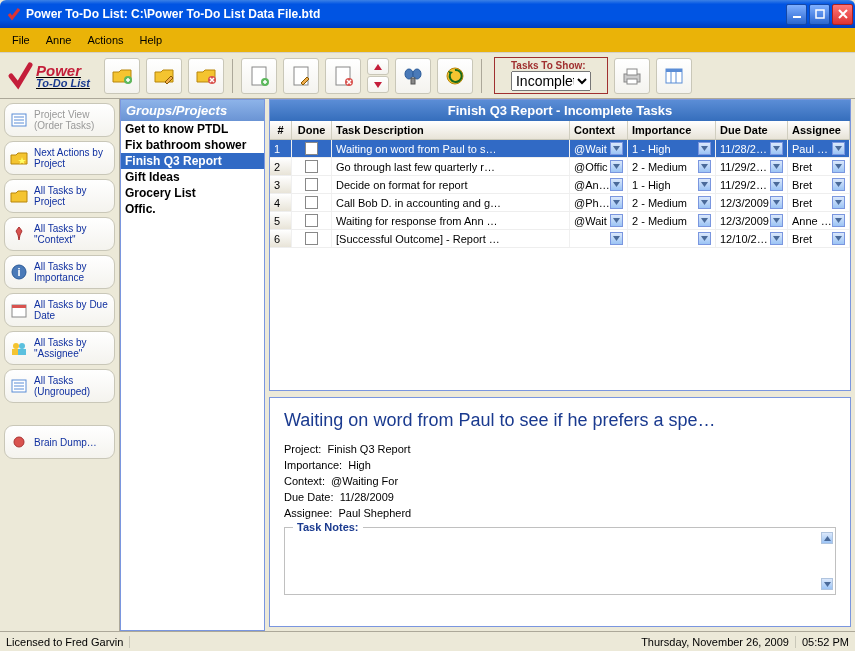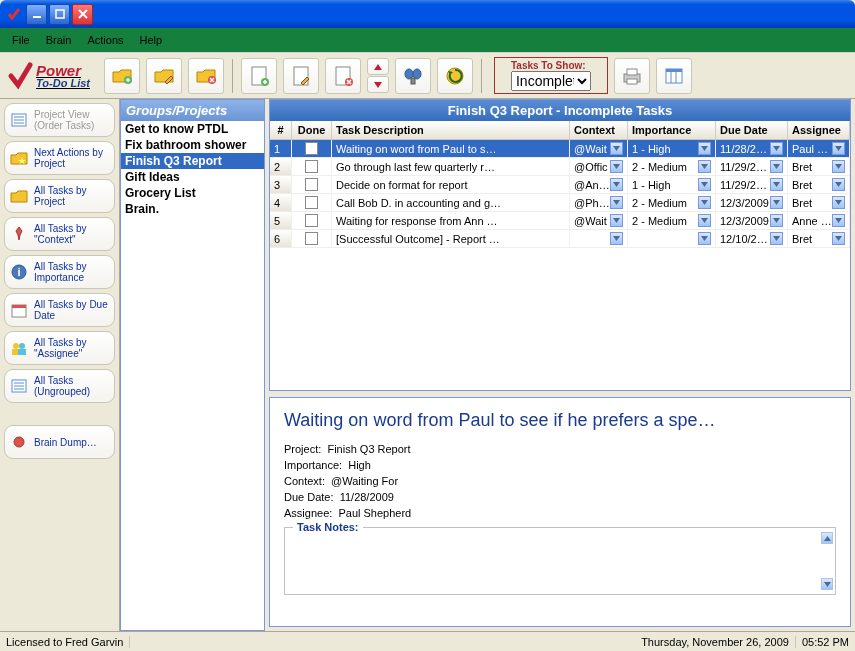--- a/index.html
+++ b/index.html
@@ -30,21 +30,21 @@
 .titlebar .winbtns { display: flex; gap: 2px; }
 .titlebar .winbtn {
   width: 21px; height: 21px; border-radius: 2px;
   background: linear-gradient(to bottom,#7fb0ff,#2a66d0);
   border: 1px solid #1548a6;
   display:flex;align-items:center;justify-content:center;
   color:#fff; cursor:pointer;
 }
 .titlebar .winbtn.close { background: linear-gradient(to bottom,#f77,#d33); border-color:#a22;}
 
-.menubar { height: 16px; background:#15803d; display:flex;align-items:center; padding:12px 4px; border-bottom:1px solid #d4d0c8;}
+.menubar { height: 16px; background:#eab308; display:flex;align-items:center; padding:12px 4px; border-bottom:1px solid #d4d0c8;}
 .menubar .menuitem { padding:2px 8px; cursor:pointer;}
 
 .toolbar { height: 46px; background:#ece9d8; display:flex; align-items:center; gap:6px; padding:2px 6px; border-bottom:1px solid #aca899;}
 .toolbar .tbtn { width:36px;height:36px; background:linear-gradient(to bottom,#fff,#f4f3ee);border:1px solid #c9c7b8;border-radius:3px;display:flex;align-items:center;justify-content:center;cursor:pointer;}
 .toolbar .sep { width:1px;height:34px;background:#aca899;margin:0 2px;}
 .toolbar .sidebtns{display:flex;flex-direction:column;gap:1px;}
 .toolbar .sidebtns .tbtn{width:22px;height:17px;}
 .toolbar .tasksshow { border:1px solid #a03030; padding:2px 16px; margin-left:4px;}
 .toolbar .tasksshow .lbl{color:#a03030;font-weight:bold;font-size:10px;}
 .toolbar select{font-size:14px;width:80px;}
@@ -92,20 +92,21 @@
 </style>
 </head>
 <body>
 
 <div class="titlebar">
   <span class="app-icon">
     <svg width="16" height="16" viewBox="0 0 16 16">
         <path d="M3 8 L6 12 L13 3" stroke="#d33" stroke-width="3" fill="none"></path>
       </svg>
   </span>
+  <span class="title-text">Power To-Do List:  C:\Power To-Do List Data File.btd</span>
   <div class="winbtns">
     <div class="winbtn">
         <svg width="10" height="10">
           <rect x="1" y="7" width="8" height="2" fill="#fff"></rect>
         </svg>
       </div>
     <div class="winbtn">
         <svg width="10" height="10">
           <rect x="1" y="1" width="8" height="8" fill="none" stroke="#fff" stroke-width="1.5"></rect>
         </svg>
@@ -113,21 +114,21 @@
     <div class="winbtn close">
         <svg width="10" height="10">
           <path d="M1 1 L9 9 M9 1 L1 9" stroke="#fff" stroke-width="2"></path>
         </svg>
       </div>
   </div>
 </div>
 
 <div class="menubar">
   <span class="menuitem">File</span>
-  <span class="menuitem">Brain</span>
+  <span class="menuitem">Anne</span>
   <span class="menuitem">Actions</span>
   <span class="menuitem">Help</span>
 </div>
 
 <div class="toolbar">
   <div style="display:flex;align-items:center;margin-right:8px;">
     <svg width="28" height="32" viewBox="0 0 28 32">
       <path d="M5 16 L12 25 L24 5" stroke="#c41e3a" stroke-width="5" fill="none" stroke-linecap="round"></path>
     </svg>
     <div style="line-height:1;margin-left:2px;text-decoration:underline;">
@@ -315,21 +316,21 @@
     </div>
 
   <div class="groupspanel">
     <div class="groupsheader">Groups/Projects</div>
     <div id="groupsList">
         <div class="groupitem">Get to know PTDL</div>
         <div class="groupitem">Fix bathroom shower</div>
         <div class="groupitem selected">Finish Q3 Report</div>
         <div class="groupitem">Gift Ideas</div>
         <div class="groupitem">Grocery List</div>
-        <div class="groupitem">Brain.</div>
+        <div class="groupitem">Offic.</div>
       </div>
   </div>
 
   <div class="rightarea">
     <div class="taskpanel">
       <div class="taskheader">Finish Q3 Report - Incomplete Tasks</div>
       <div class="taskgrid-hdr">
         <div class="col-n">#</div>
         <div class="col-done">Done</div>
         <div class="col-desc">Task Description</div>

